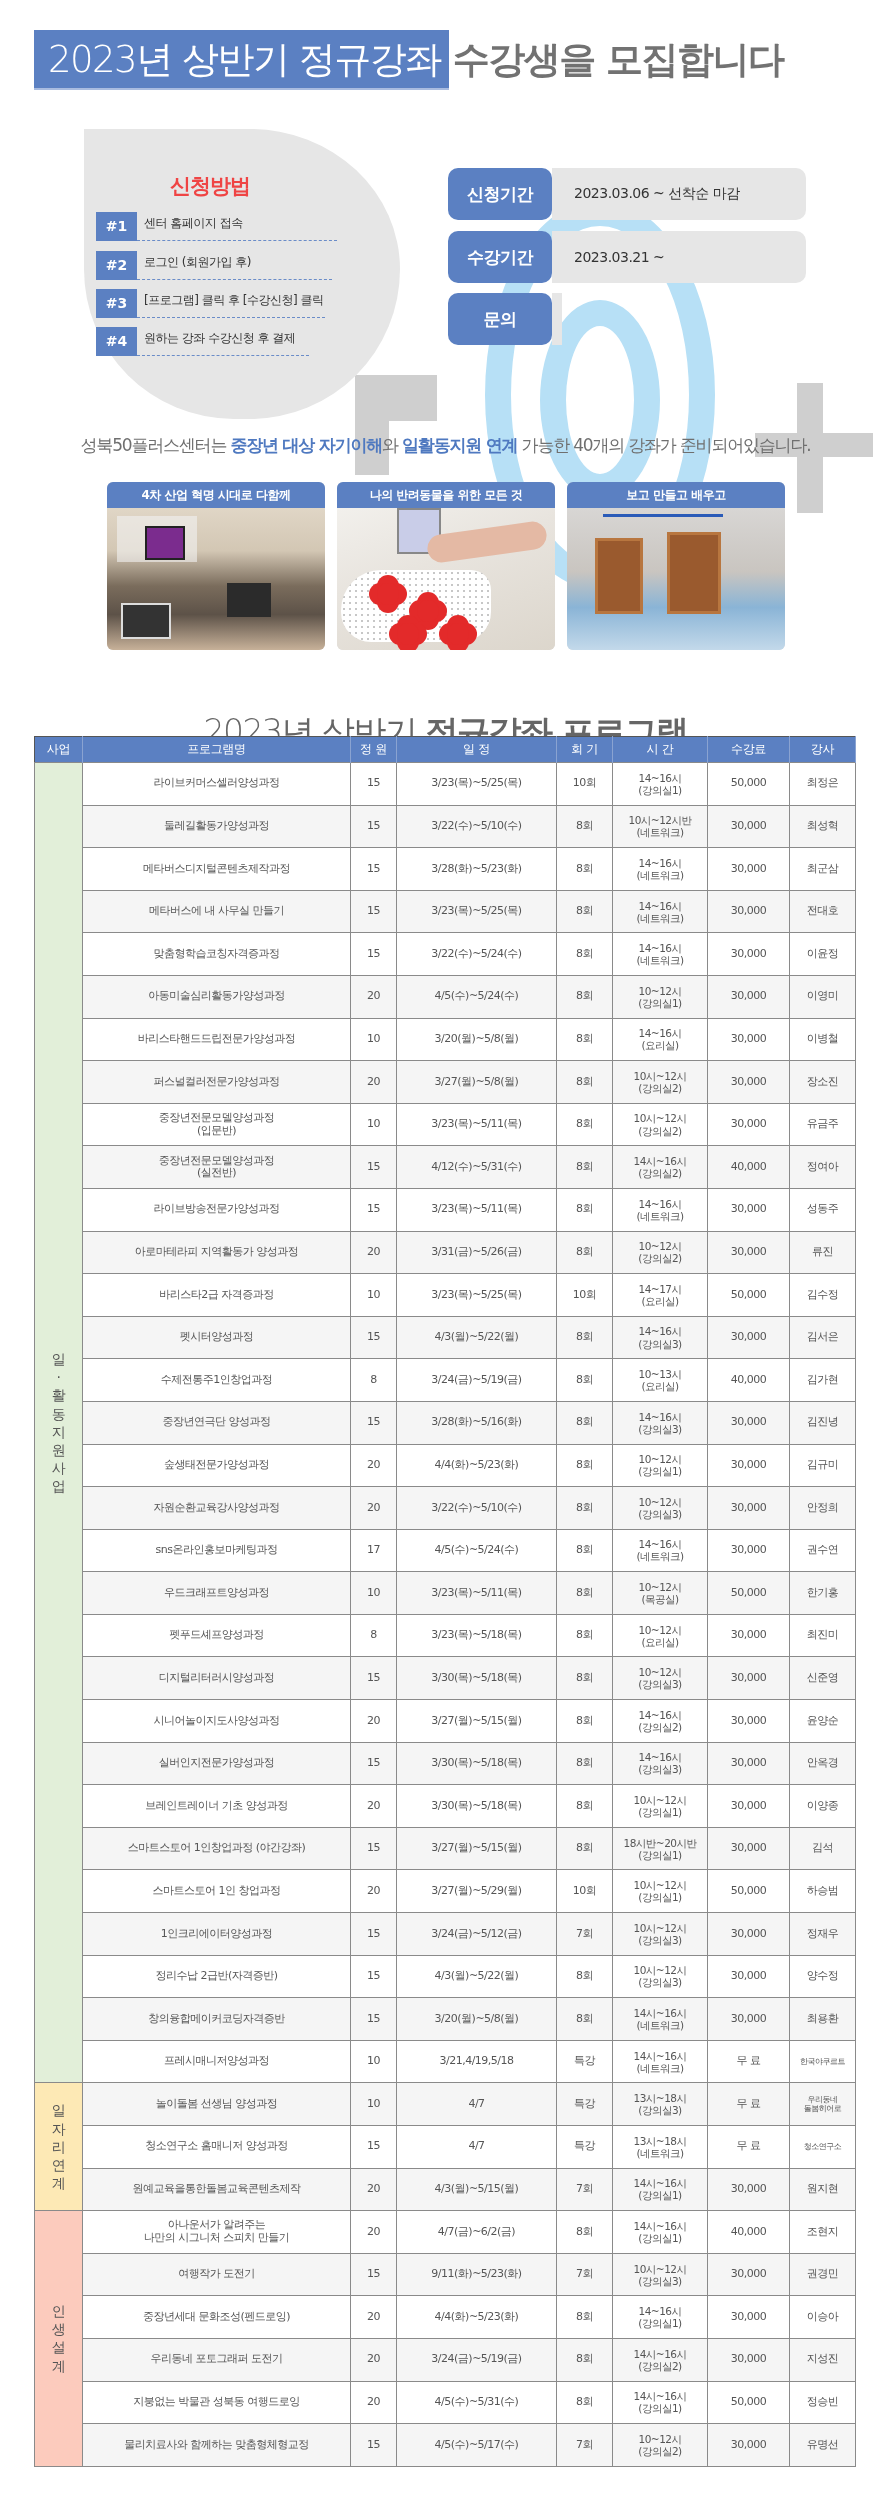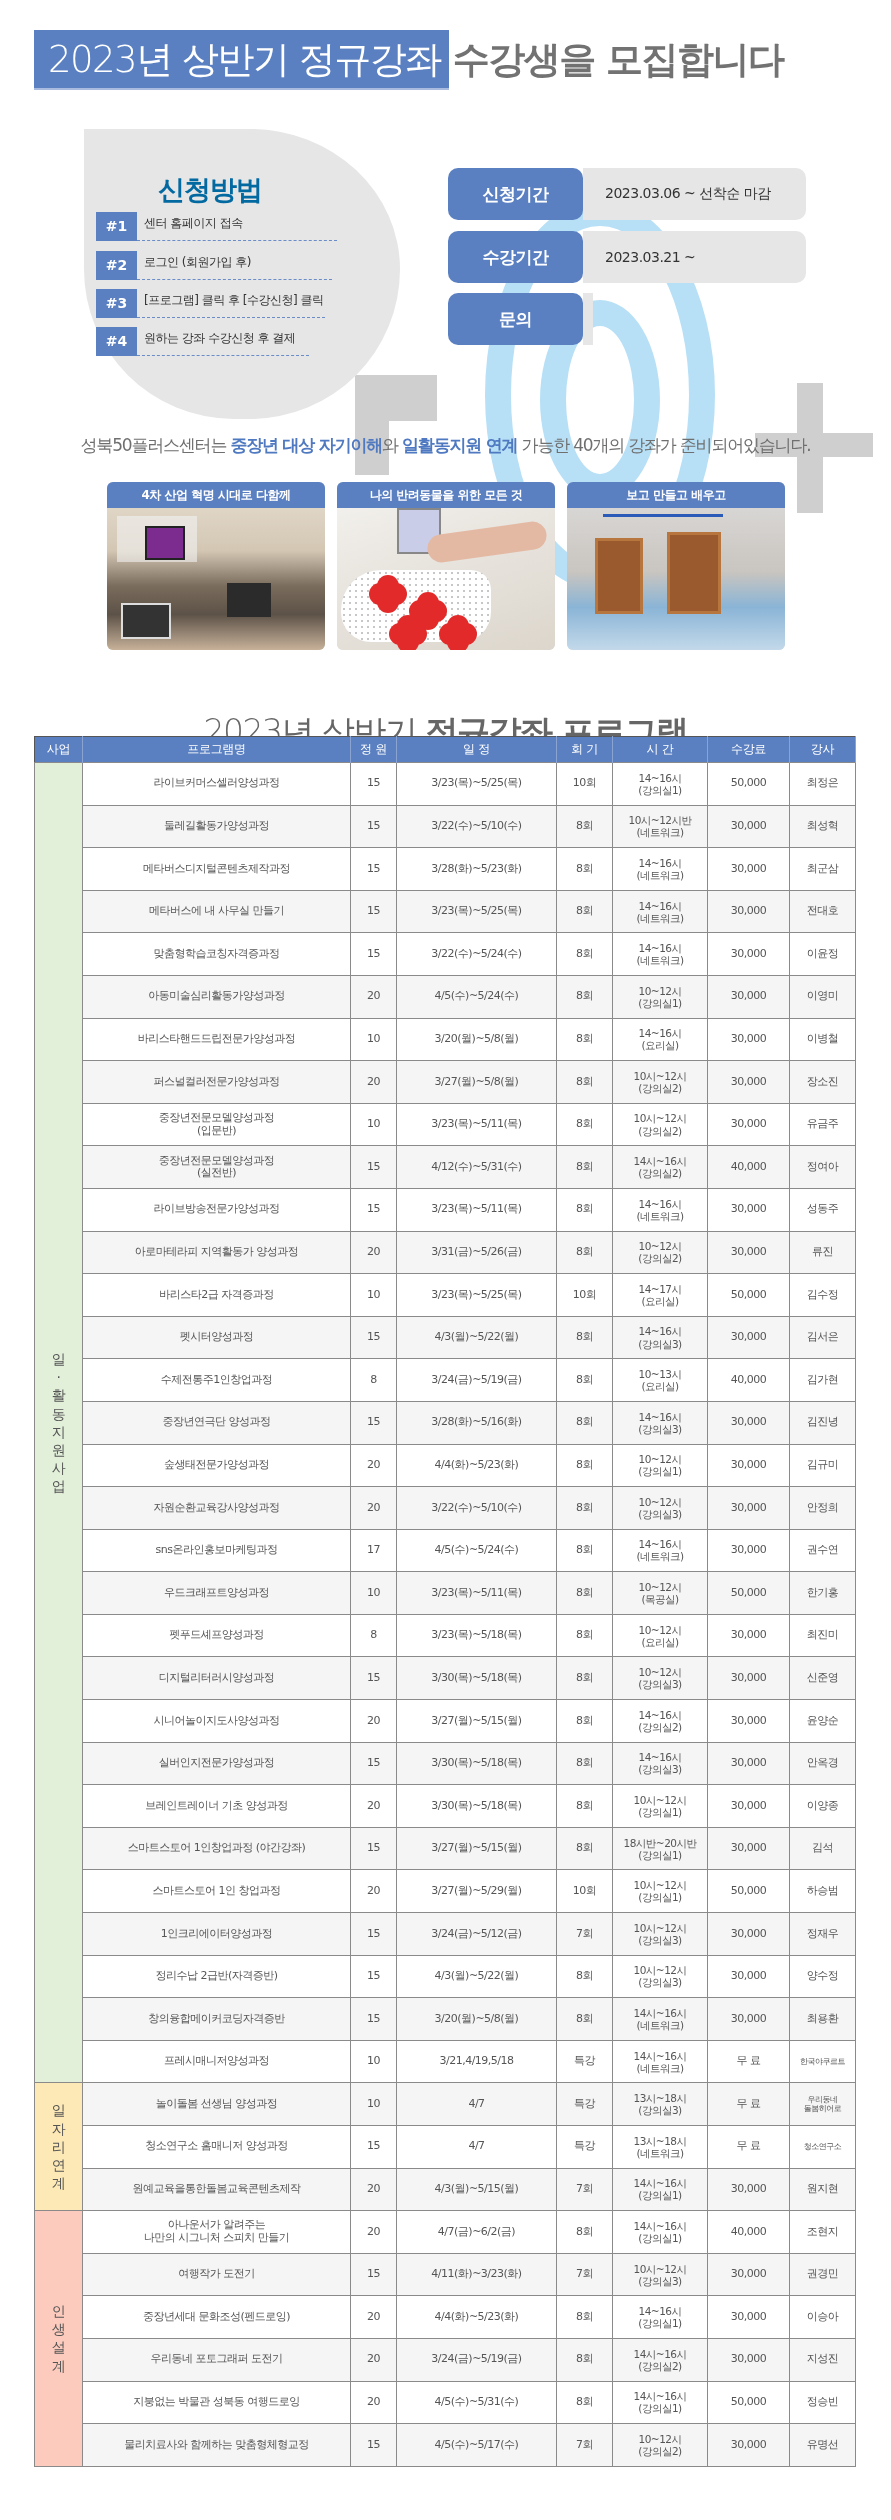--- a/index.html
+++ b/index.html
@@ -15,28 +15,28 @@
   .bg-five { position: absolute; left: 355px; top: 375px; width: 60px; height: 220px; }
   .bg-five .bar-top { position: absolute; left: 0; top: 0; width: 82px; height: 46px; background: #cfcfcf; }
   .bg-five .bar-left { position: absolute; left: 0; top: 0; width: 34px; height: 100px; background: #cfcfcf; }
   .ring-outer { position: absolute; left: 485px; top: 200px; width: 230px; height: 390px; border: 26px solid #b7e0f6; border-radius: 50%; }
   .ring-inner { position: absolute; left: 540px; top: 300px; width: 120px; height: 200px; border: 26px solid #b7e0f6; border-radius: 50%; }
   .plus-v { position: absolute; left: 797px; top: 383px; width: 26px; height: 130px; background: #cfcfcf; }
   .plus-h { position: absolute; left: 755px; top: 433px; width: 118px; height: 24px; background: #cfcfcf; }
 
   
   .apply-circle { position: absolute; left: 84px; top: 129px; width: 316px; height: 290px; background: #e6e6e6; border-radius: 0 160px 160px 160px / 0 150px 160px 160px; }
-  .apply-title { position: absolute; left: 120px; top: 172px; width: 180px; text-align: center; color: #0369a1; font-size: 27px; font-weight: 700; letter-spacing: -1px; }
+  .apply-title { position: absolute; left: 120px; top: 172px; width: 180px; text-align: center; color: #ef4444; font-size: 21px; font-weight: 700; letter-spacing: -1px; }
   .step { position: absolute; left: 96px; height: 26px; display: flex; align-items: center; }
   .step-num { width: 41px; height: 29px; background: #5b80c2; color: #fff; font-weight: 700; font-size: 14px; display: flex; align-items: center; justify-content: center; }
   .step-text { font-size: 12px; color: #333; padding-left: 7px; height: 29px; line-height: 22px; border-bottom: 1.5px dashed #6a8cc8; letter-spacing: -0.5px; }
 
   
   .info-row { position: absolute; left: 448px; width: 358px; height: 52px; display: flex; }
-  .info-label { width: 135px; height: 52px; background: #5b80c2; color: #fff; border-radius: 10px; font-size: 17px; font-weight: 700; display: flex; align-items: center; justify-content: center; letter-spacing: -0.5px; }
+  .info-label { width: 104px; height: 52px; background: #5b80c2; color: #fff; border-radius: 10px; font-size: 17px; font-weight: 700; display: flex; align-items: center; justify-content: center; letter-spacing: -0.5px; }
   .info-gap { width: 10px; background: #e6e6e6; height: 52px; margin-left: 0; }
   .info-value { flex: 1; height: 52px; background: #e6e6e6; border-radius: 0 10px 10px 0; font-size: 14px; color: #333; display: flex; align-items: center; padding-left: 12px; letter-spacing: -0.5px; }
 
   
   .intro { position: absolute; left: 0; top: 434px; width: 891px; text-align: center; font-size: 17px; color: #6f6f6f; letter-spacing: -1.2px; }
   .intro .hl { color: #4f79c0; font-weight: 700; }
 
   
   .card { position: absolute; top: 482px; width: 218px; height: 168px; border-radius: 6px; overflow: hidden; background: #ddd; }
   .card-head { height: 26px; background: #5b80c2; color: #fff; font-size: 12px; font-weight: 700; text-align: center; line-height: 26px; letter-spacing: -0.5px; }
@@ -501,21 +501,21 @@
         <td class="c"><span>20</span></td>
         <td class="c"><span>4/7(금)~6/2(금)</span></td>
         <td class="c"><span>8회</span></td>
         <td class="c time"><span>14시~16시</span><br><span>(강의실1)</span></td>
         <td class="c"><span>40,000</span></td>
         <td class="c"><span>조현지</span></td>
       </tr>
       <tr class="even">
         <td class="c"><span>여행작가 도전기</span></td>
         <td class="c"><span>15</span></td>
-        <td class="c"><span>4/11(화)~3/23(화)</span></td>
+        <td class="c"><span>9/11(화)~5/23(화)</span></td>
         <td class="c"><span>7회</span></td>
         <td class="c time"><span>10시~12시</span><br><span>(강의실3)</span></td>
         <td class="c"><span>30,000</span></td>
         <td class="c"><span>권경민</span></td>
       </tr>
       <tr>
         <td class="c"><span>중장년세대 문화조성(펜드로잉)</span></td>
         <td class="c"><span>20</span></td>
         <td class="c"><span>4/4(화)~5/23(화)</span></td>
         <td class="c"><span>8회</span></td>

